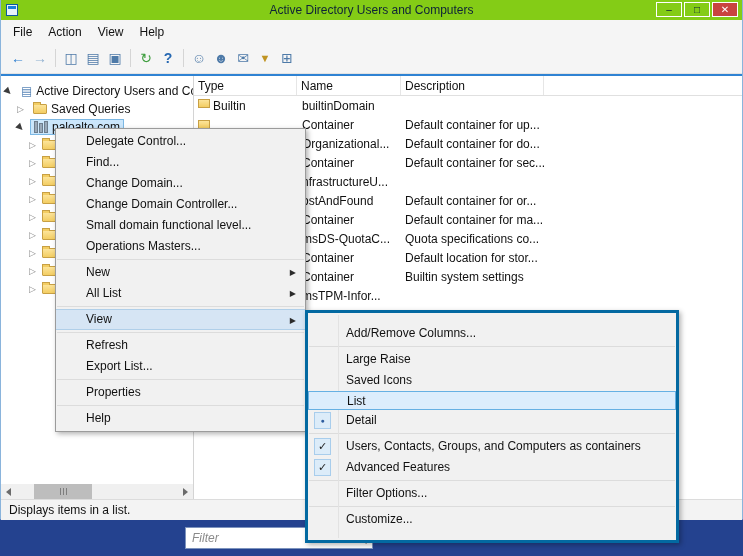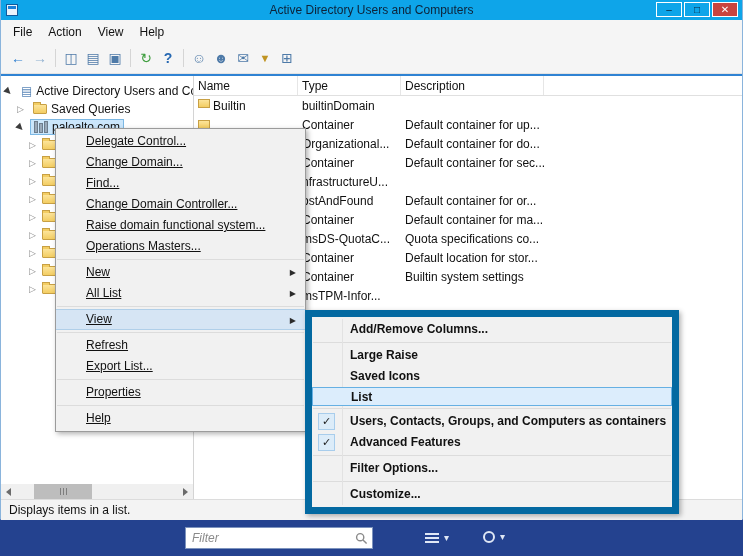--- a/index.html
+++ b/index.html
@@ -13,21 +13,21 @@
   .filter-box input::placeholder{font-style:italic;color:#8a8a8a;}
   .mag{flex:none;margin-right:4px;}
   .bb-group{position:absolute;top:11px;display:flex;align-items:center;gap:5px;color:#dfe7f5;cursor:default;}
   .bb-g1{left:425px;} .bb-g2{left:483px;}
   .bb-lines i{display:block;width:14px;height:2px;background:#dfe7f5;margin:2px 0;}
   .bb-ring{width:12px;height:12px;border:2px solid #dfe7f5;border-radius:50%;box-sizing:border-box;}
   .bb-chev{font-size:10px;line-height:10px;}
 
   
   .window{position:absolute;left:0;top:0;width:743px;height:519px;background:#fff;border:1px solid #8ab4dc;border-top:none;box-sizing:border-box;}
-  .titlebar{height:20px;background:#0ea5e9;position:relative;display:flex;align-items:center;}
+  .titlebar{height:20px;background:#84cc16;position:relative;display:flex;align-items:center;}
   .win-icon{position:absolute;left:5px;top:4px;width:12px;height:12px;background:#e8f2fb;border:1px solid #0d5a9e;box-sizing:border-box;}
   .win-icon::after{content:"";position:absolute;left:1px;top:1px;width:8px;height:3px;background:#1a80d8;}
   .titlebar .title{position:absolute;left:0;right:0;text-align:center;color:#0d2238;font-size:12px;}
   .win-controls{position:absolute;right:4px;top:2px;display:flex;gap:2px;z-index:2;}
   .win-btn{width:26px;height:15px;border:1px solid #fff;background:transparent;color:#0d2238;font-size:10px;line-height:13px;text-align:center;box-sizing:border-box;cursor:default;}
   .win-btn.close{background:#c9443f;color:#fff;}
 
   .menubar{height:23px;display:flex;align-items:center;padding-left:4px;background:#f5f5f5;}
   .menu-item{padding:3px 8px;cursor:default;}
 
@@ -77,29 +77,29 @@
   .c-name{width:104px;} .c-type{width:103px;} .c-desc{width:143px;} .c-fill{flex:1;border-right:none;}
   .lrow{height:19px;display:flex;align-items:center;cursor:default;}
   .cell{padding:0 4px;box-sizing:border-box;white-space:nowrap;overflow:hidden;}
   .cell.c-name{display:flex;align-items:flex-start;gap:3px;}
   .fico{width:12px;height:9px;background:linear-gradient(#fce49a,#f3cd62);border:1px solid #c8a044;flex:none;box-sizing:border-box;}
 
   .statusbar{height:20px;border-top:1px solid #dcdcdc;background:#f3f3f3;display:flex;align-items:center;padding-left:8px;}
 
   
   .ctxmenu{position:absolute;left:55px;top:128px;width:251px;background:#f1f1f1;border:1px solid #9b9b9b;
-           box-shadow:2px 2px 5px rgba(0,0,0,.3);padding:2px 0;z-index:100;box-sizing:border-box;text-decoration:underline;}
+           box-shadow:2px 2px 5px rgba(0,0,0,.3);padding:2px 0;z-index:100;box-sizing:border-box;}
   .mi{height:21px;line-height:21px;padding-left:30px;position:relative;cursor:default;white-space:nowrap;overflow:hidden;}
   .mi .sub-arrow{position:absolute;right:9px;top:0;font-size:8px;line-height:21px;color:#2b2b2b;}
   .mi.open{background:#d6e5f4;border-top:1px solid #b0cfe9;border-bottom:1px solid #b0cfe9;height:19px;line-height:19px;}
   .msep{border-top:1px solid #dcdcdc;margin:2px 1px;}
 
   
-  .submenu{position:absolute;left:305px;top:310px;width:374px;background:#f1f1f1;border:7px solid #0369a1;
-           box-shadow:2px 2px 5px rgba(0,0,0,.3);padding:2px 0;z-index:110;box-sizing:border-box;font-weight:bold;}
+  .submenu{position:absolute;left:305px;top:310px;width:374px;background:#f1f1f1;border:3px solid #0369a1;
+           box-shadow:2px 2px 5px rgba(0,0,0,.3);padding:10px 0;z-index:110;box-sizing:border-box;}
   .submenu .gutter{position:absolute;left:30px;top:2px;bottom:2px;width:1px;background:#e2e2e2;}
   .smi{height:21px;line-height:21px;padding-left:38px;position:relative;cursor:default;white-space:nowrap;overflow:hidden;}
   .smi.hover{background:#dcedfc;border:1px solid #66b0e3;height:19px;line-height:19px;box-sizing:border-box;}
   .mark{position:absolute;left:6px;top:2px;width:17px;height:17px;background:#dcecf9;border:1px solid #a8cdec;
         text-align:center;line-height:15px;font-size:11px;color:#1c1c1c;box-sizing:border-box;}
   .mark.radio{font-size:7px;color:#2d5c9e;}
 </style>
 </head>
 <body>
 
@@ -242,22 +242,22 @@
             </span>
           <span class="sb-spacer"></span>
           <span class="sb-btn">
               <i class="tri-r"></i>
             </span>
         </div>
       </div>
 
       <div class="list">
         <div class="lheader">
+          <span class="col c-type">Type</span>
           <span class="col c-name">Name</span>
-          <span class="col c-type">Type</span>
           <span class="col c-desc">Description</span>
           <span class="col c-fill"></span>
         </div>
 
         <div class="lrow">
           <span class="cell c-name">
               <i class="fico"></i>
               <span>Builtin</span>
             </span>
           <span class="cell c-type">builtinDomain</span>
@@ -346,24 +346,24 @@
       </div>
     </div>
 
     <div class="statusbar">
       <span>Displays items in a list.</span>
     </div>
   </div>
 
   <div class="ctxmenu">
     <div class="mi"><span>Delegate Control...</span></div>
+    <div class="mi"><span>Find...</span></div>
     <div class="mi"><span>Change Domain...</span></div>
-    <div class="mi"><span>Find...</span></div>
     <div class="mi"><span>Change Domain Controller...</span></div>
-    <div class="mi"><span>Raise domain functional system...</span></div>
+    <div class="mi"><span>Small domain functional level...</span></div>
     <div class="mi"><span>Operations Masters...</span></div>
     <div class="msep"></div>
     <div class="mi"><span>New</span><span class="sub-arrow">▶</span></div>
     <div class="mi"><span>All List</span><span class="sub-arrow">▶</span></div>
     <div class="msep"></div>
     <div class="mi open"><span>View</span><span class="sub-arrow">▶</span></div>
     <div class="msep"></div>
     <div class="mi"><span>Refresh</span></div>
     <div class="mi"><span>Export List...</span></div>
     <div class="msep"></div>
@@ -372,20 +372,21 @@
     <div class="mi"><span>Help</span></div>
   </div>
 
   <div class="submenu">
     <div class="gutter"></div>
     <div class="smi"><span>Add/Remove Columns...</span></div>
     <div class="msep"></div>
     <div class="smi"><span>Large Raise</span></div>
     <div class="smi"><span>Saved Icons</span></div>
     <div class="smi hover"><span>List</span></div>
+    <div class="smi"><span class="mark radio">●</span><span>Detail</span></div>
     <div class="msep"></div>
     <div class="smi"><span class="mark">✓</span><span>Users, Contacts, Groups, and Computers as containers</span></div>
     <div class="smi"><span class="mark">✓</span><span>Advanced Features</span></div>
     <div class="msep"></div>
     <div class="smi"><span>Filter Options...</span></div>
     <div class="msep"></div>
     <div class="smi"><span>Customize...</span></div>
   </div>
 
 </div>

